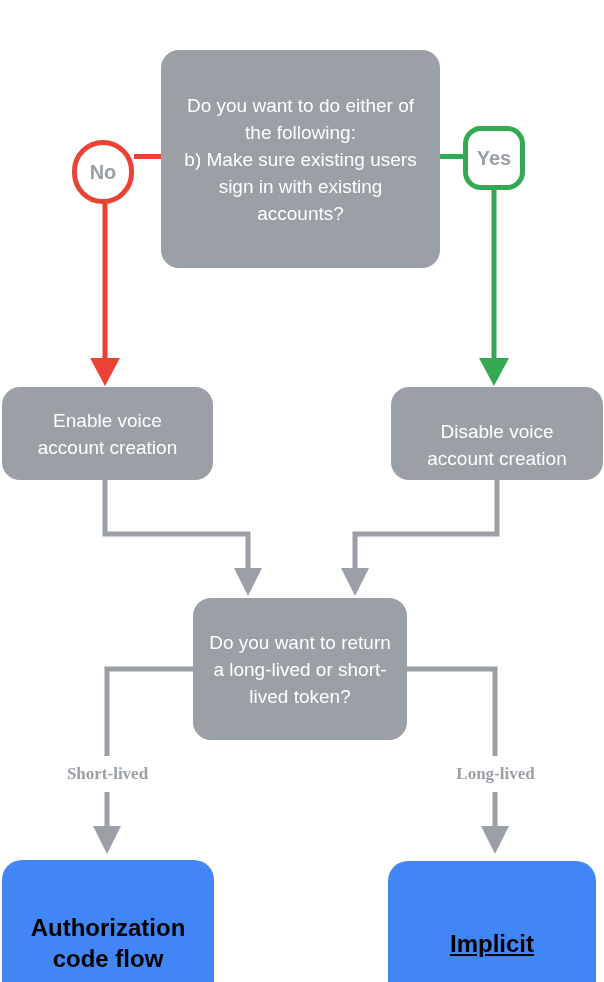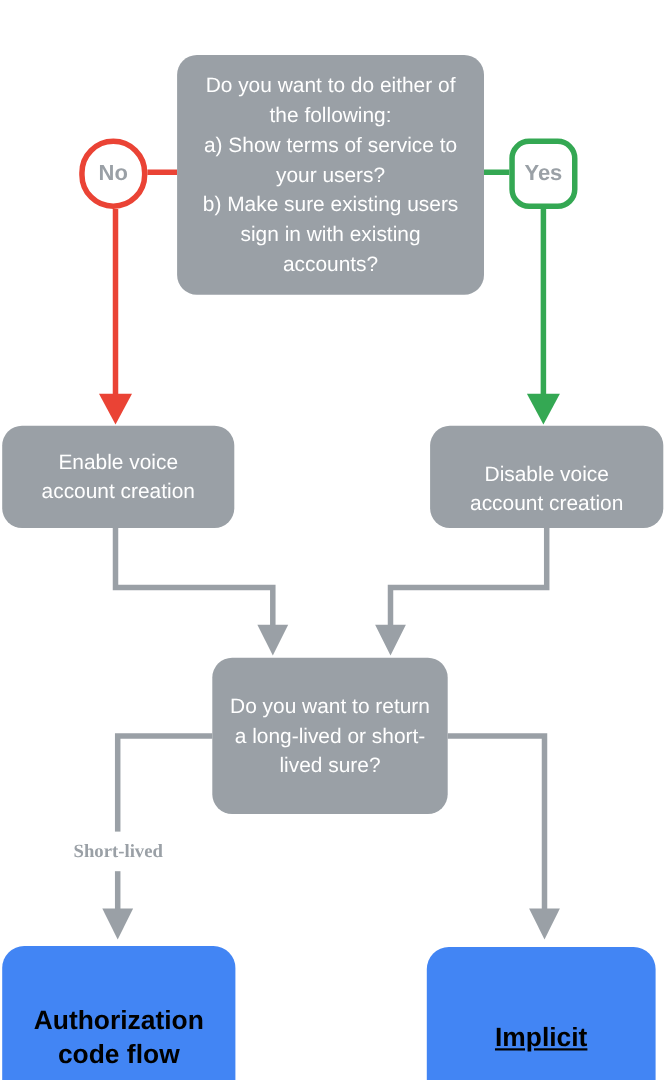--- a/index.html
+++ b/index.html
@@ -31,21 +31,21 @@
   .badge{
     background:#ffffff;
     border:5px solid;
     border-radius:18px;
     color:#9AA0A6;
     font-size:20px;
     font-weight:bold;
     width:62px;height:64px;
     z-index:3;
   }
-  .badge-no{left:72px;top:78px;border-color:#EA4335;border-radius:31px;}
+  .badge-no{left:72px;top:92px;border-color:#EA4335;border-radius:31px;}
   .badge-yes{left:463px;top:78px;border-color:#34A853;}
   .process-left{left:2px;top:339px;width:211px;height:93px;padding:8px 26px;}
   .process-right{left:391px;top:339px;width:212px;height:93px;padding:8px 26px;align-items:flex-end;}
   .question-mid{left:193px;top:550px;width:214px;height:142px;padding:10px 16px;}
   .path-label{
     background:#ffffff;
     color:#9AA0A6;
     font-size:17px;
     font-weight:bold;
     width:169px;height:36px;
@@ -88,21 +88,20 @@
 
     <path d="M193,621 L107,621 L107,780" stroke="#9AA0A6" stroke-width="5" fill="none" stroke-linejoin="miter"></path>
     <polygon points="93,778 121,778 107,806" fill="#9AA0A6"></polygon>
     <path d="M407,621 L495,621 L495,780" stroke="#9AA0A6" stroke-width="5" fill="none" stroke-linejoin="miter"></path>
     <polygon points="481,778 509,778 495,806" fill="#9AA0A6"></polygon>
   </svg>
 
   <div class="node gray-box question-top">
     <div>
       <span class="qline">Do you want to do either of the following:</span>
-      <span class="qline">a) Show terms of service to your users?</span>
       <span class="qline">b) Make sure existing users sign in with existing accounts?</span>
     </div>
   </div>
 
   <div class="node badge badge-no">
     <span>No</span>
   </div>
 
   <div class="node badge badge-yes">
     <span>Yes</span>
@@ -110,27 +109,30 @@
 
   <div class="node gray-box process-left">
     <span>Enable voice account creation</span>
   </div>
 
   <div class="node gray-box process-right">
     <span>Disable voice account creation</span>
   </div>
 
   <div class="node gray-box question-mid">
-    <span>Do you want to return a long-lived or short-lived sure?</span>
+    <span>Do you want to return a long-lived or short-lived token?</span>
   </div>
 
   <div class="node path-label label-short">
     <span>Short-lived</span>
   </div>
 
+  <div class="node path-label label-long">
+    <span>Long-lived</span>
+  </div>
 
   <div class="node blue-box outcome-left">
     <div>
       <span class="bline">Authorization</span>
       <span class="bline">code flow</span>
     </div>
   </div>
 
   <div class="node blue-box outcome-right">
     <div>

